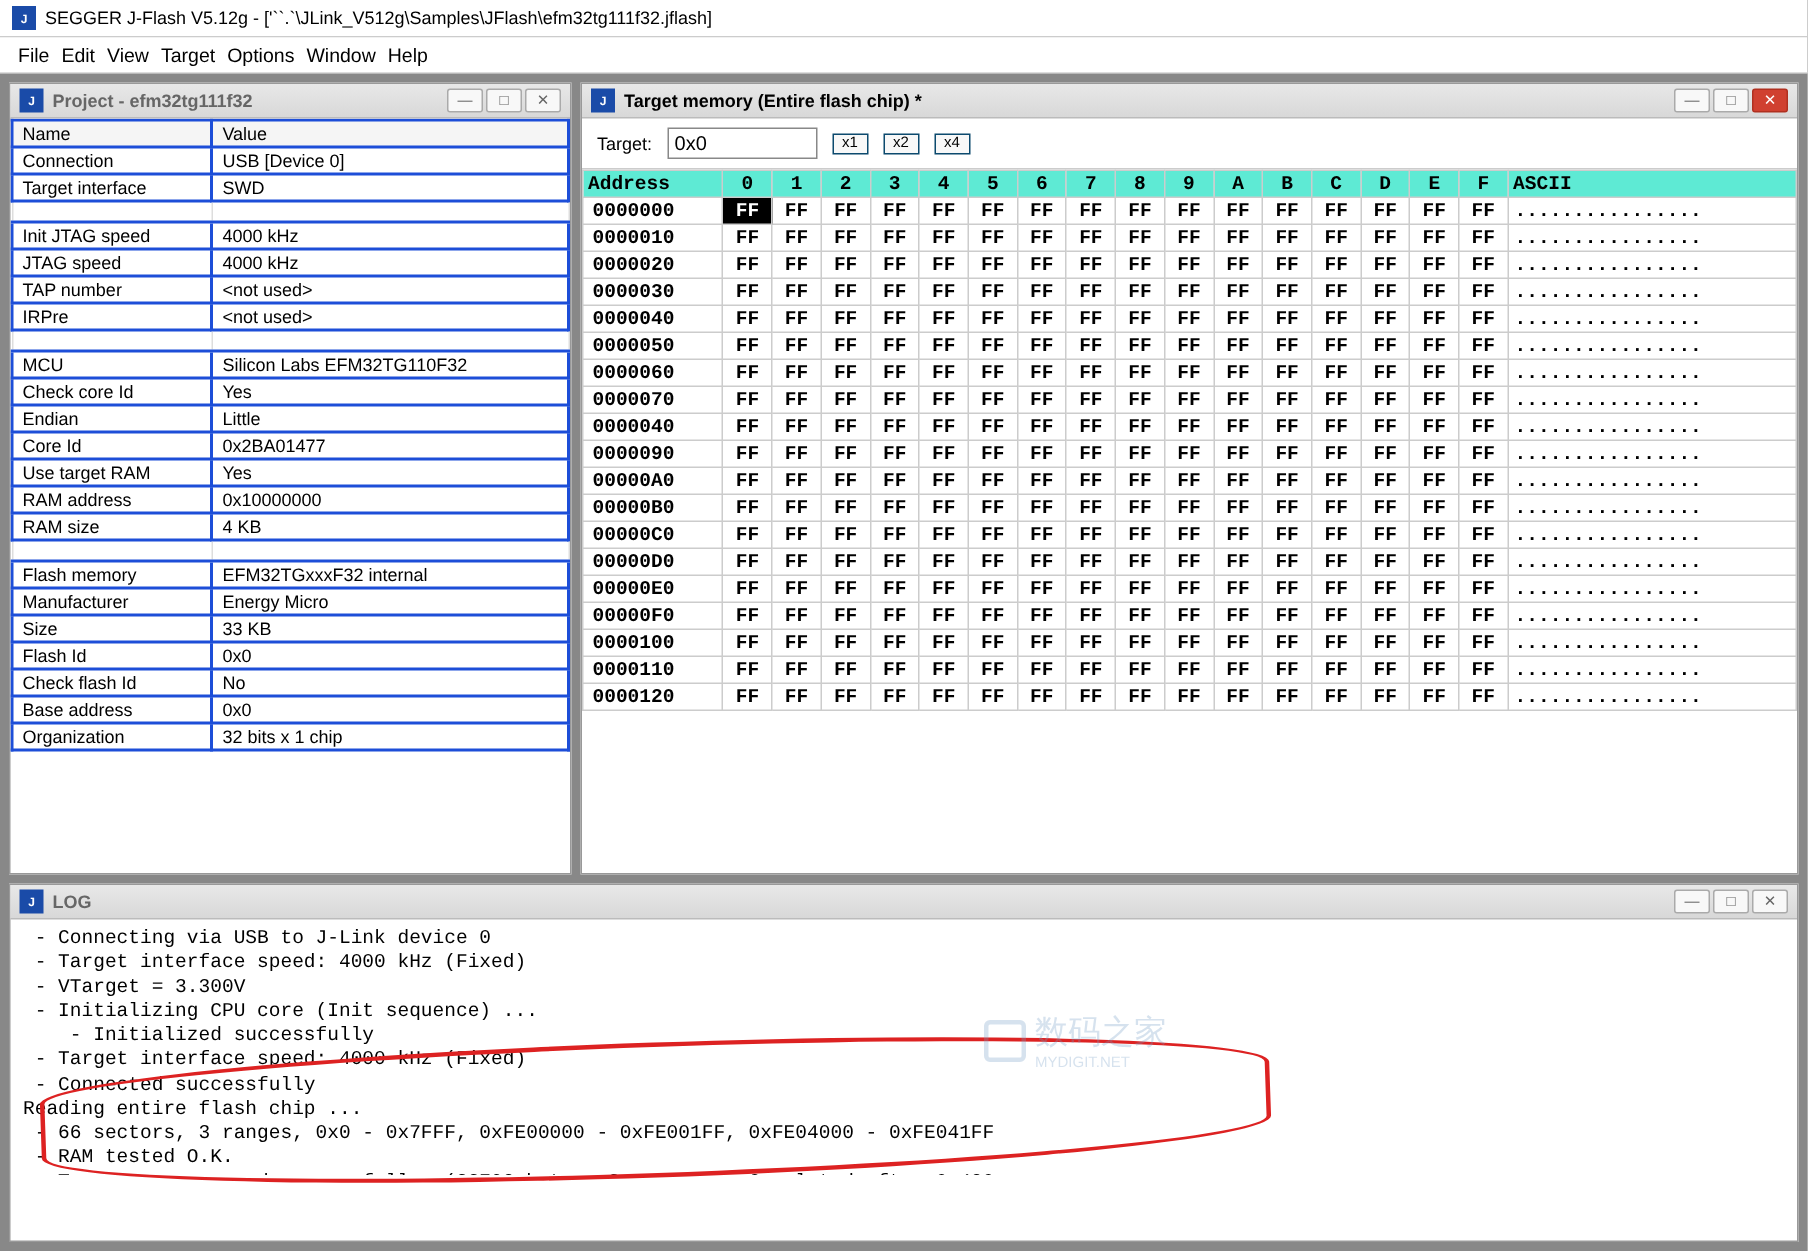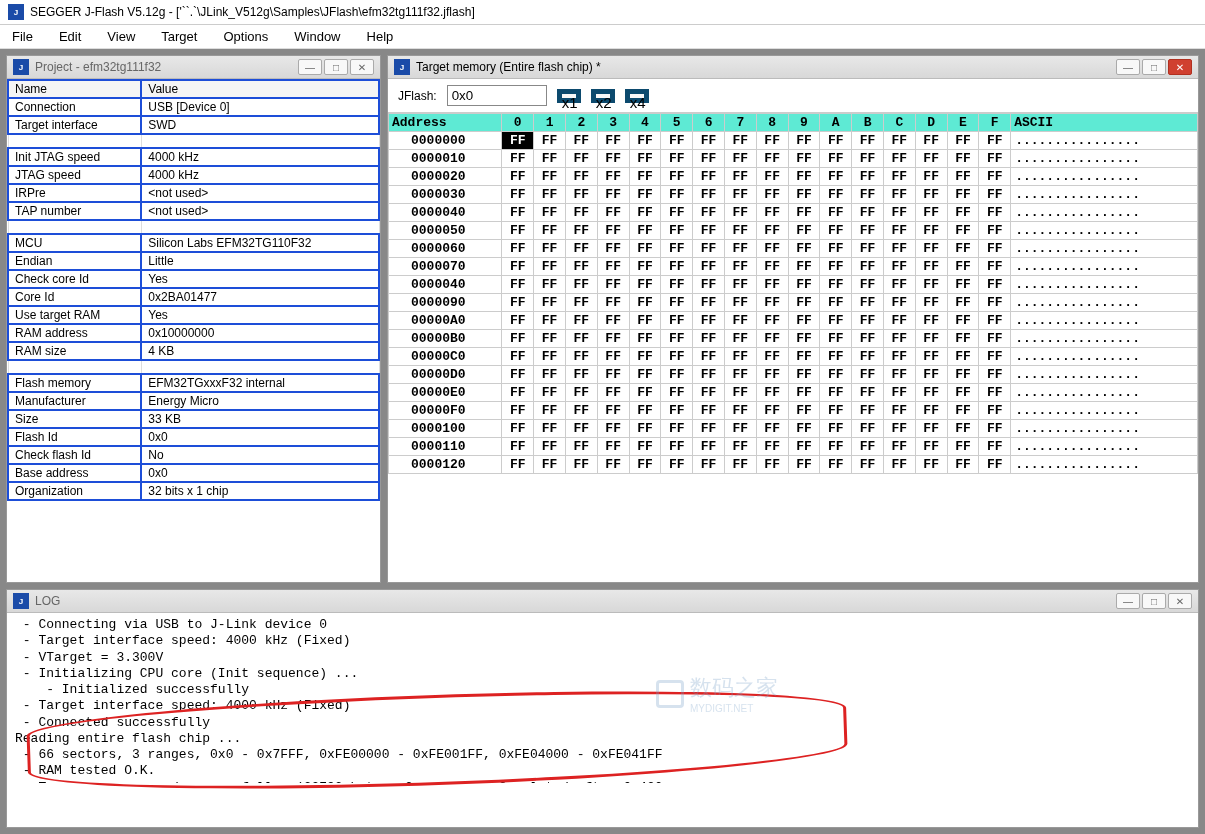--- a/index.html
+++ b/index.html
@@ -1,48 +1,48 @@
 <!DOCTYPE html>
 <html><head>
 <meta charset="utf-8">
 <style>
 * { box-sizing: border-box; margin: 0; padding: 0; }
 body { font-family: "Segoe UI", Tahoma, sans-serif; font-size: 12px; background: #f0f0f0; width: 1205px; height: 834px; overflow: hidden; }
 .app { display: flex; flex-direction: column; height: 100%; }
 .titlebar { background: #fff; padding: 4px 8px; display: flex; align-items: center; gap: 6px; border-bottom: 1px solid #ccc; }
 .app-icon { width: 16px; height: 16px; background: #1a4ba8; display: inline-flex; align-items: center; justify-content: center; color: #fff; font-size: 8px; font-weight: bold; }
-.menubar { background: #fff; padding: 2px 8px; display: flex; gap: 18px; border-bottom: 1px solid #ddd; font-size: 13px; }
+.menubar { background: #fff; padding: 2px 8px; display: flex; border-bottom: 1px solid #ddd; font-size: 13px; }
 .menubar span { cursor: pointer; padding: 2px 4px; }
 .workspace { flex: 1; background: #888; padding: 6px; display: flex; flex-direction: column; gap: 6px; overflow: hidden; }
 .top-panels { display: flex; gap: 6px; height: 528px; }
 .panel { background: #fff; border: 1px solid #999; display: flex; flex-direction: column; }
 .panel-project { width: 375px; }
 .panel-memory { flex: 1; }
 .panel-log { flex: 1; }
 .panel-titlebar { background: linear-gradient(#e8e8e8,#d8d8d8); border-bottom: 1px solid #bbb; padding: 3px 6px; display: flex; align-items: center; gap: 6px; position: relative; color: #666; }
-.panel-titlebar .title { flex: 1; }
+.panel-titlebar .title { flex: 1; font-weight: bold; }
 .win-buttons { display: flex; gap: 2px; }
 .win-btn { width: 24px; height: 16px; border: 1px solid #aaa; background: #f8f8f8; font-size: 10px; display: flex; align-items: center; justify-content: center; cursor: pointer; border-radius: 2px; }
 .win-btn.close { background: #d04030; color: #fff; border-color: #b03020; }
 .panel-body { flex: 1; overflow: auto; padding: 0; }
 
 
 .proj-table { width: 100%; border-collapse: collapse; font-size: 12px; }
 .proj-table th, .proj-table td { text-align: left; padding: 1px 6px; border: 2px solid #1d4ed8; white-space: nowrap; }
 .proj-table th { background: #f5f5f5; font-weight: normal; }
 .proj-table tr.blank td { height: 14px; border-left: 1px solid #ddd; border-right: 1px solid #ddd; }
 
 
 .mem-toolbar { padding: 6px 10px; display: flex; align-items: center; gap: 10px; border-bottom: 1px solid #ccc; }
 .mem-toolbar input { border: 1px solid #888; padding: 2px 4px; width: 100px; font-family: inherit; }
-.sz-btn { border: 5px solid #0c4a6e; background: #f8f8f8; width: 24px; height: 14px; font-size: 15px; cursor: pointer; }
+.sz-btn { border: 1px solid #0c4a6e; background: #f8f8f8; width: 24px; height: 14px; font-size: 10px; cursor: pointer; }
 .mem-table { width: 100%; border-collapse: collapse; font-family: "Courier New", monospace; font-size: 13px; }
 .mem-table th, .mem-table td { border: 1px solid #ccc; text-align: center; padding: 1px 3px; font-weight: bold; }
 .mem-table th { background: #5eead4; }
-.mem-table td.addr { text-align: left; padding-left: 22px; }
+.mem-table td.addr { text-align: left; padding-left: 6px; }
 .mem-table td.ascii { text-align: left; font-weight: bold; padding-left: 4px; }
 .mem-table td.sel { background: #000; color: #fff; }
 .mem-scroll { overflow-y: scroll; overflow-x: hidden; height: 440px; }
 
 
 .log-text { font-family: "Courier New", monospace; font-size: 13px; white-space: pre; padding: 4px 8px; line-height: 1.25; height: 170px; overflow: auto; position: relative; }
 .redmark { position: absolute; border: 3px solid #d22; border-radius: 50% / 30%; width: 820px; height: 90px; left: 20px; top: 82px; pointer-events: none; transform: rotate(-2deg); }
 .watermark { position: absolute; right: 420px; top: 60px; color: rgba(120,160,200,0.3); font-size: 22px; pointer-events: none; display:flex; align-items:center; gap:6px;}
 .wm-icon { width:28px; height:28px; border:3px solid rgba(120,160,200,0.3); border-radius:4px; position:relative;}
 </style>
@@ -100,42 +100,42 @@
                 </tr>
                 <tr>
                   <td>Init JTAG speed</td>
                   <td>4000 kHz</td>
                 </tr>
                 <tr>
                   <td>JTAG speed</td>
                   <td>4000 kHz</td>
                 </tr>
                 <tr>
+                  <td>TAP number</td>
+                  <td>&lt;not used&gt;</td>
+                </tr>
+                <tr>
                   <td>IRPre</td>
-                  <td>&lt;not used&gt;</td>
-                </tr>
-                <tr>
-                  <td>TAP number</td>
                   <td>&lt;not used&gt;</td>
                 </tr>
                 <tr class="blank">
                   <td></td>
                   <td></td>
                 </tr>
                 <tr>
                   <td>MCU</td>
                   <td>Silicon Labs EFM32TG110F32</td>
                 </tr>
                 <tr>
+                  <td>Check core Id</td>
+                  <td>Yes</td>
+                </tr>
+                <tr>
                   <td>Endian</td>
                   <td>Little</td>
-                </tr>
-                <tr>
-                  <td>Check core Id</td>
-                  <td>Yes</td>
                 </tr>
                 <tr>
                   <td>Core Id</td>
                   <td>0x2BA01477</td>
                 </tr>
                 <tr>
                   <td>Use target RAM</td>
                   <td>Yes</td>
                 </tr>
                 <tr>
@@ -187,21 +187,21 @@
         <div class="panel-titlebar">
           <span class="app-icon">J</span>
           <span class="title" style="color:#000">Target memory (Entire flash chip) *</span>
           <div class="win-buttons">
             <div class="win-btn">—</div>
             <div class="win-btn">□</div>
             <div class="win-btn close">✕</div>
           </div>
         </div>
         <div class="mem-toolbar">
-          <span>JFlash:</span>
+          <span>Target:</span>
           <input value="0x0" style="">
           <button class="sz-btn">x1</button>
           <button class="sz-btn">x2</button>
           <button class="sz-btn">x4</button>
         </div>
         <div class="mem-scroll">
           <table class="mem-table">
             <thead>
                 <tr id="mem-head">
                   <th style="text-align: left;">Address</th>

